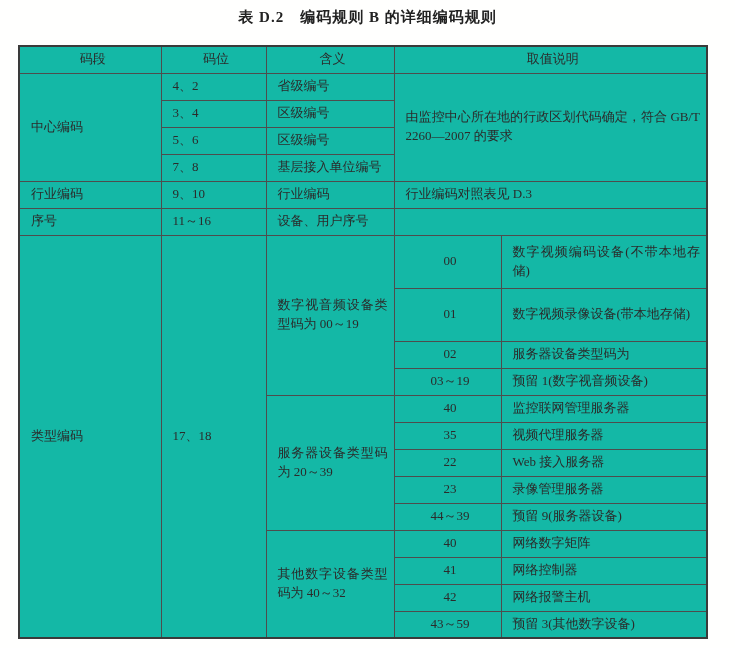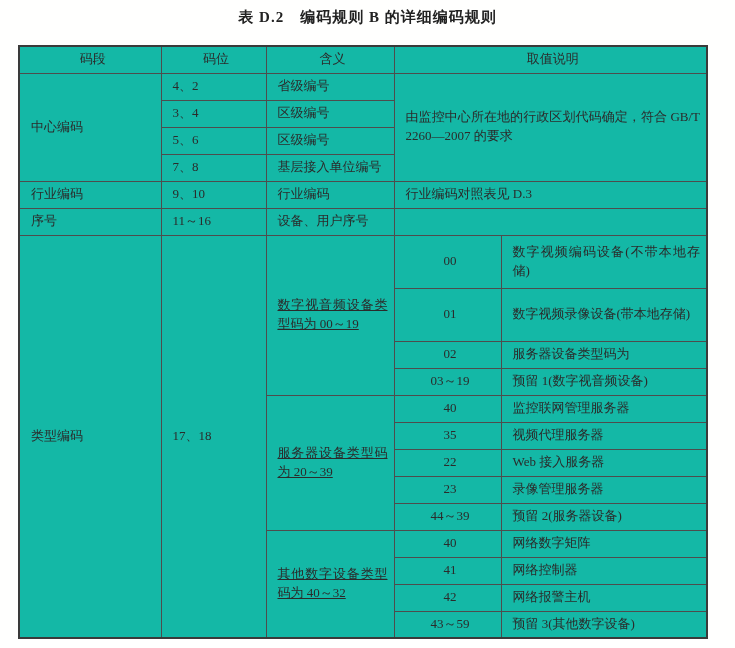--- a/index.html
+++ b/index.html
@@ -46,21 +46,20 @@
   td.c { text-align: center; padding: 1px 2px; }
   td.vdesc {
     padding: 4px 14px 4px 16px;
     line-height: 27px;
     text-align: justify;
   }
   td.meaning2 {
     padding: 4px 8px 4px 12px;
     line-height: 20px;
     text-align: justify;
-    text-decoration: underline;
   }
   td.desc { padding: 1px 10px 1px 14px; }
   td.desc2 {
     padding: 4px 10px 4px 14px;
     line-height: 22px;
     text-align: justify;
   }
   td.codecell { padding-left: 10px; text-align: center; }
 </style>
 </head>
@@ -151,21 +150,21 @@
     <tr class="h1">
       <td class="codecell">22</td>
       <td class="desc">Web 接入服务器</td>
     </tr>
     <tr class="h1">
       <td class="codecell">23</td>
       <td class="desc">录像管理服务器</td>
     </tr>
     <tr class="h1">
       <td class="codecell">44～39</td>
-      <td class="desc">预留 2(服务器设备)</td>
+      <td class="desc">预留 9(服务器设备)</td>
     </tr>
 
     <tr class="h1">
       <td class="meaning2" rowspan="4">其他数字设备类型码为 40～32</td>
       <td class="codecell">40</td>
       <td class="desc">网络数字矩阵</td>
     </tr>
     <tr class="h1">
       <td class="codecell">41</td>
       <td class="desc">网络控制器</td>

